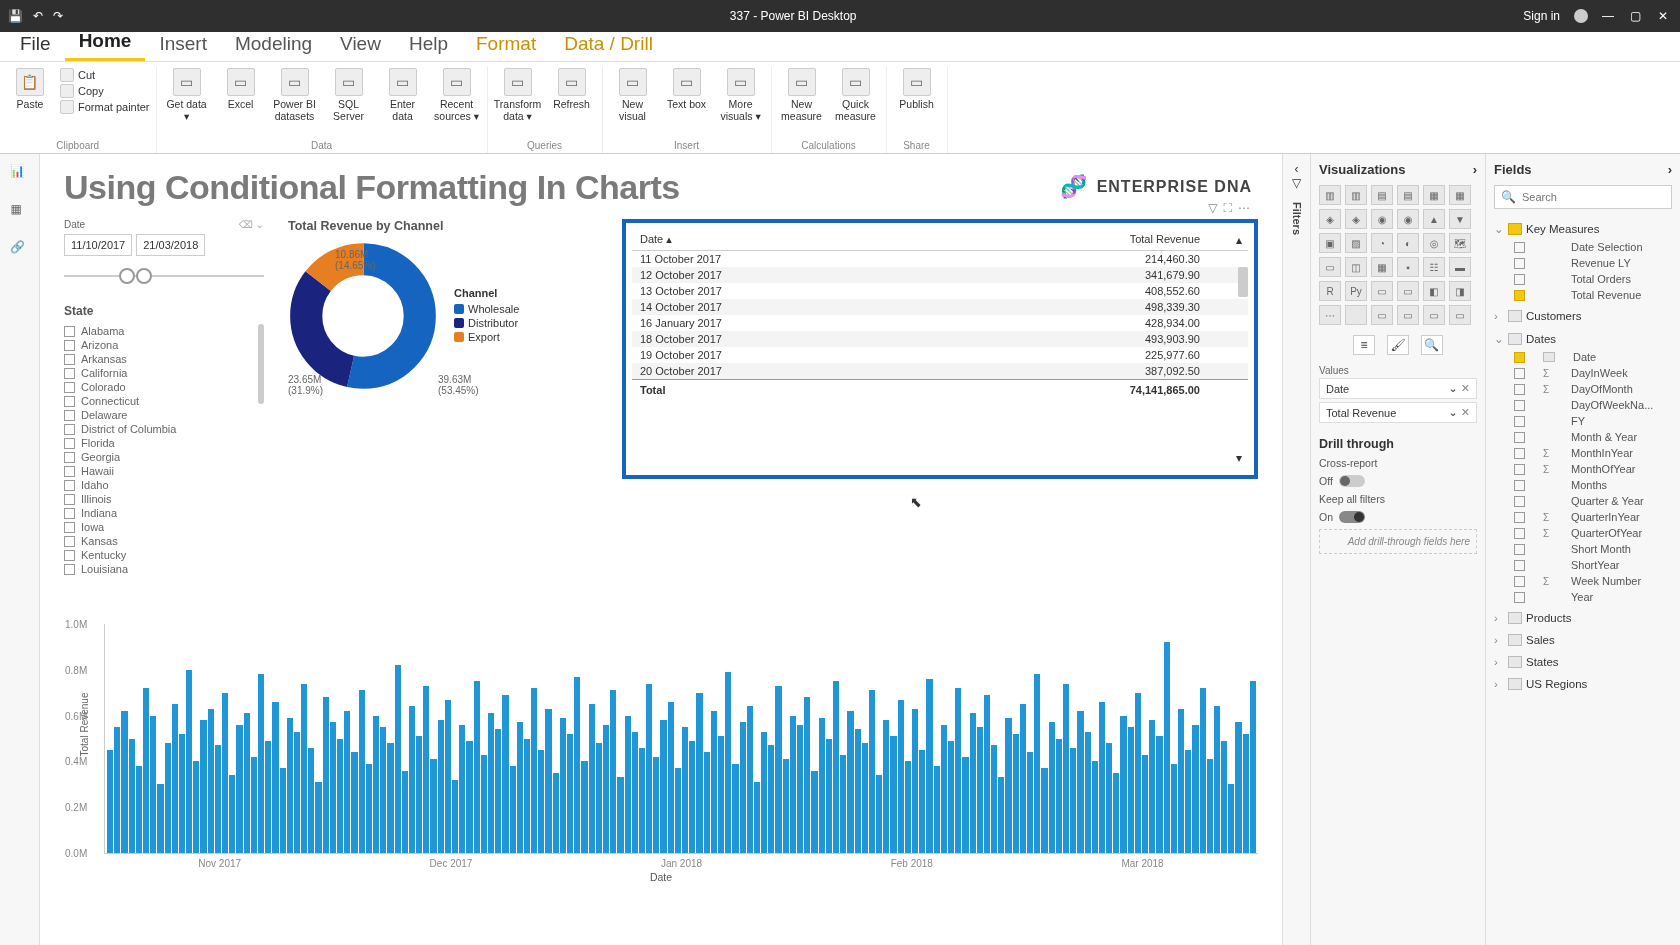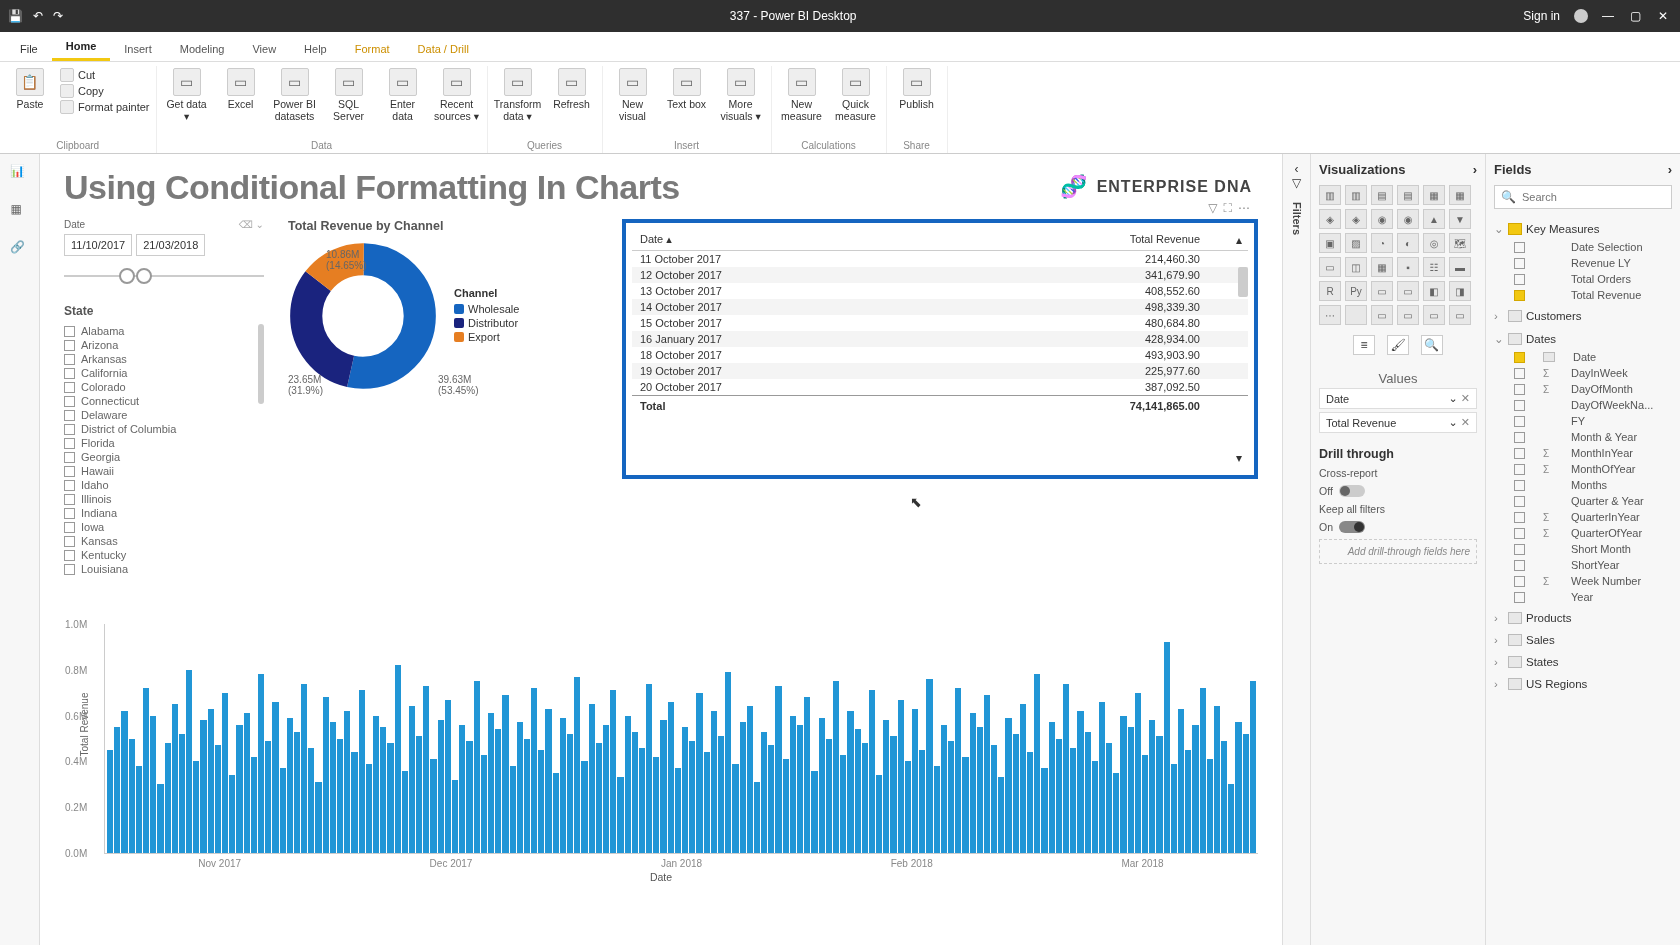--- a/index.html
+++ b/index.html
@@ -8,21 +8,21 @@
 
 .titlebar { background: #2f2f2f; color: #fff; height: 32px; display: flex; align-items: center; padding: 0 8px; }
 .titlebar .qat { display: flex; gap: 10px; }
 .titlebar .title { flex: 1; text-align: center; font-size: 12px; }
 .titlebar .right { display: flex; align-items: center; gap: 14px; }
 .titlebar .right .dot { width: 14px; height: 14px; border-radius: 50%; background: #ccc; display: inline-block; }
 .titlebar svg, .titlebar .winbtn { width: 14px; height: 14px; }
 
 
 .menutabs { background: #fff; height: 30px; display: flex; align-items: flex-end; padding-left: 6px; border-bottom: 1px solid #ddd; }
-.menutabs .tab { padding: 6px 14px; font-size: 11px; color: #555; cursor: pointer; }
+.menutabs .tab { padding: 6px 14px; font-size: 19px; color: #555; cursor: pointer; }
 .menutabs .tab.active { color: #222; border-bottom: 3px solid #f2c811; font-weight: 600; }
 .menutabs .tab.accent { color: #cc8f00; }
 .menutabs .file { color: #333; }
 
 
 .ribbon { background: #fff; height: 92px; display: flex; border-bottom: 1px solid #ccc; padding-top: 4px; }
 .rgroup { display: flex; flex-direction: column; padding: 0 6px; border-right: 1px solid #eee; }
 .rgroup .btns { display: flex; gap: 6px; flex: 1; align-items: flex-start; }
 .rgroup .glabel { text-align: center; font-size: 10px; color: #888; padding-bottom: 2px; }
 .rbtn { display: flex; flex-direction: column; align-items: center; width: 48px; font-size: 10.5px; text-align: center; cursor: pointer; padding-top: 2px; }
@@ -96,21 +96,21 @@
 .filters-strip { width:28px; background:#f7f7f7; border-left:1px solid #ddd; display:flex; flex-direction:column; align-items:center; padding-top:8px;}
 .filters-strip .lbl { writing-mode:vertical-lr; font-size:11px; font-weight:600; margin-top:12px; color:#444;}
 
 
 .vizpane { width:175px; background:#f7f7f7; border-left:1px solid #ddd; padding:8px; overflow:hidden;}
 .panehead { font-size:13px; font-weight:600; display:flex; justify-content:space-between; align-items:center; margin-bottom:8px;}
 .vizgrid { display:grid; grid-template-columns:repeat(6,22px); gap:4px; margin-bottom:10px;}
 .vizgrid .vi { width:22px;height:20px;background:#e8e8e8;border:1px solid #ccc;cursor:pointer;display:flex;align-items:center;justify-content:center;font-size:10px;color:#666;}
 .subtabs { display:flex; gap:12px; margin:8px 0; justify-content:center;}
 .subtabs .st{width:22px;height:20px;border:1px solid #ccc;cursor:pointer;background:#fff;display:flex;align-items:center;justify-content:center;}
-.wells-lbl { font-size:13px; color:#666; margin:16px 0 2px;text-align:center;}
+.wells-lbl { font-size:10px; color:#666; margin:10px 0 2px;}
 .well { background:#fff; border:1px solid #ddd; font-size:11px; padding:3px 6px; display:flex; justify-content:space-between; align-items:center; margin-bottom:3px;}
 .well .x{color:#888;cursor:pointer;}
 .drill-lbl{font-size:12.5px;font-weight:600;margin-top:14px;margin-bottom:6px;}
 .dopt { font-size:10.5px; color:#555; display:flex; align-items:center; gap:6px; margin-bottom:6px;}
 .toggle { width:26px;height:12px;border-radius:6px;background:#ccc;position:relative;}
 .toggle .knob{width:10px;height:10px;border-radius:50%;background:#666;position:absolute;top:1px;}
 .toggle.off .knob{left:1px;} .toggle.on{background:#888;} .toggle.on .knob{right:1px;background:#333;}
 .dropzone{border:1px dashed #ccc;font-size:10px;color:#888;padding:6px;text-align:right;margin-top:4px;font-style:italic;}
 
 
@@ -391,21 +391,21 @@
             <div>
                 <span class="sw" style="background:#1a237e"></span>
                 <span>Distributor</span>
               </div>
             <div>
                 <span class="sw" style="background:#e67e22"></span>
                 <span>Export</span>
               </div>
           </div>
         </div>
-        <div class="dlabel" style="top:30px;left:38px;"><span>10.86M</span><br><span>(14.65%)</span></div>
+        <div class="dlabel" style="top:30px;left:47px;"><span>10.86M</span><br><span>(14.65%)</span></div>
         <div class="dlabel" style="top:155px;left:0;"><span>23.65M</span><br><span>(31.9%)</span></div>
         <div class="dlabel" style="top:155px;left:150px;"><span>39.63M</span><br><span>(53.45%)</span></div>
       </div>
 
       <div class="col-right">
         <div class="table-visual">
           <div class="tv-actions">
             <span>▽</span>
             <span>⛶</span>
             <span>⋯</span>
@@ -423,24 +423,20 @@
                 <div class="c1">12 October 2017</div>
                 <div class="c2">341,679.90</div>
               </div>
               <div class="tv-row">
                 <div class="c1">13 October 2017</div>
                 <div class="c2">408,552.60</div>
               </div>
               <div class="tv-row">
                 <div class="c1">14 October 2017</div>
                 <div class="c2">498,339.30</div>
-              </div>
-              <div class="tv-row">
-                <div class="c1">15 October 2017</div>
-                <div class="c2">480,684.80</div>
               </div>
               <div class="tv-row">
                 <div class="c1">16 January 2017</div>
                 <div class="c2">428,934.00</div>
               </div>
               <div class="tv-row">
                 <div class="c1">18 October 2017</div>
                 <div class="c2">493,903.90</div>
               </div>
               <div class="tv-row">

